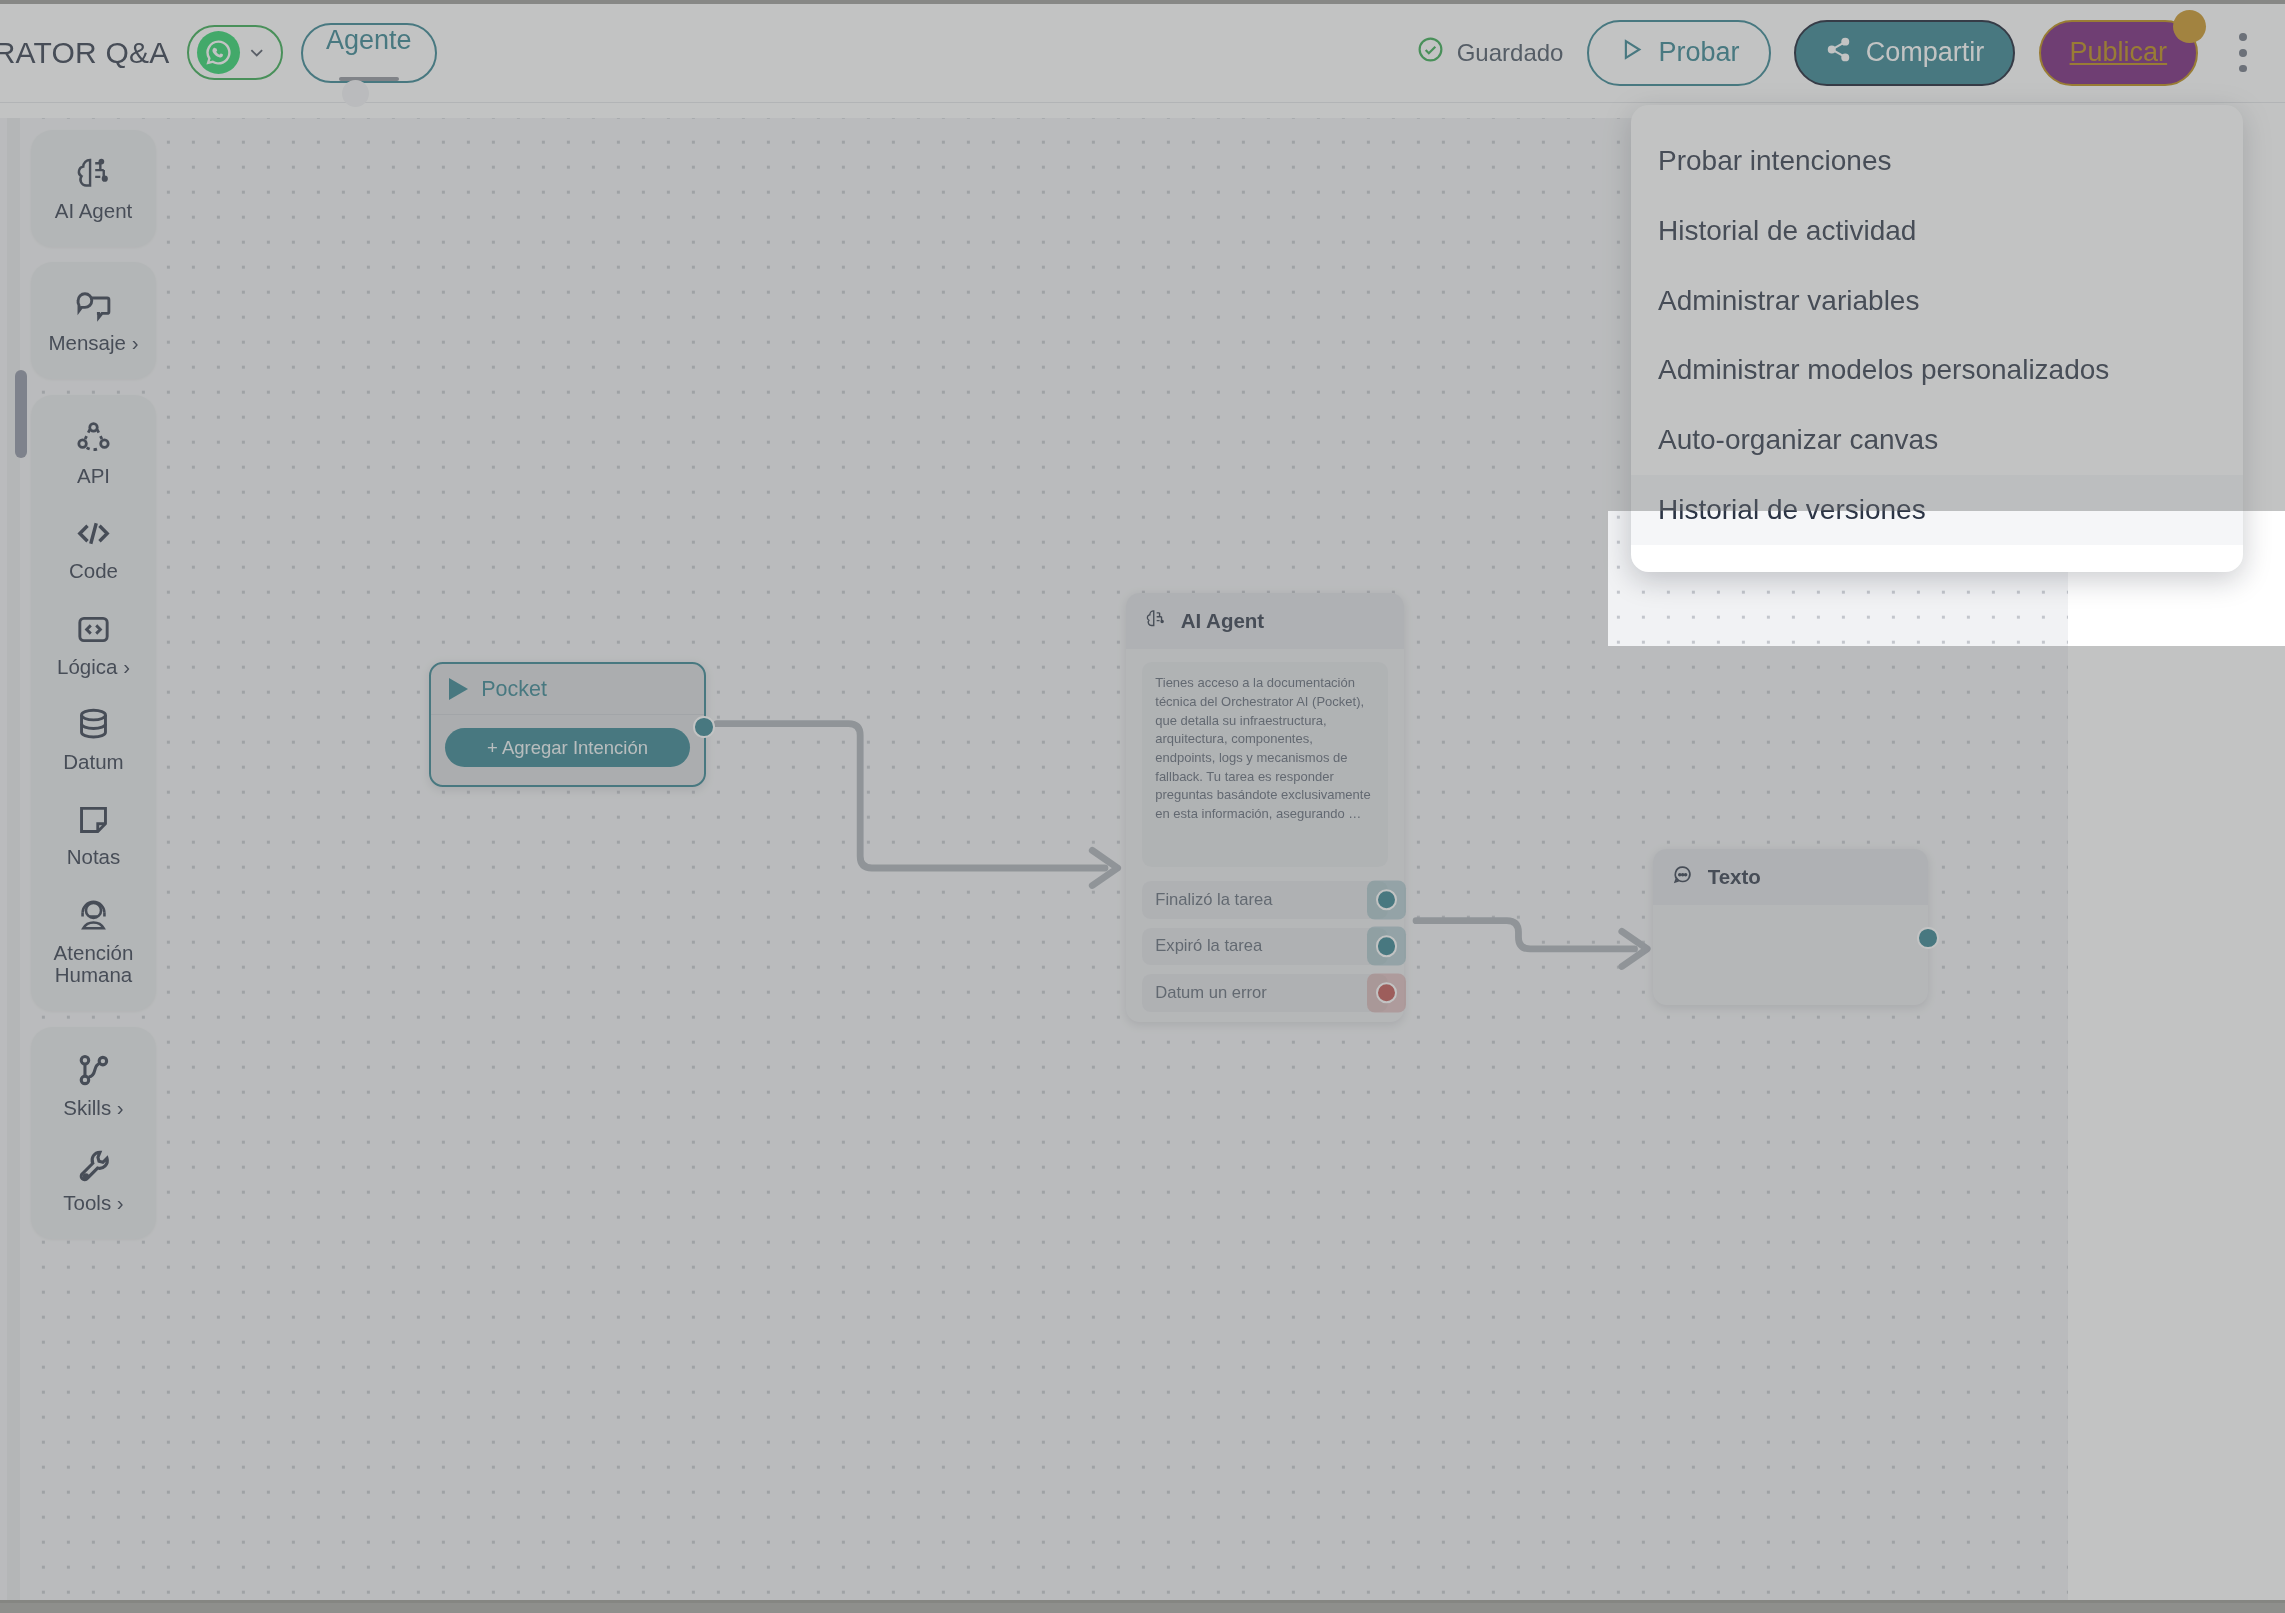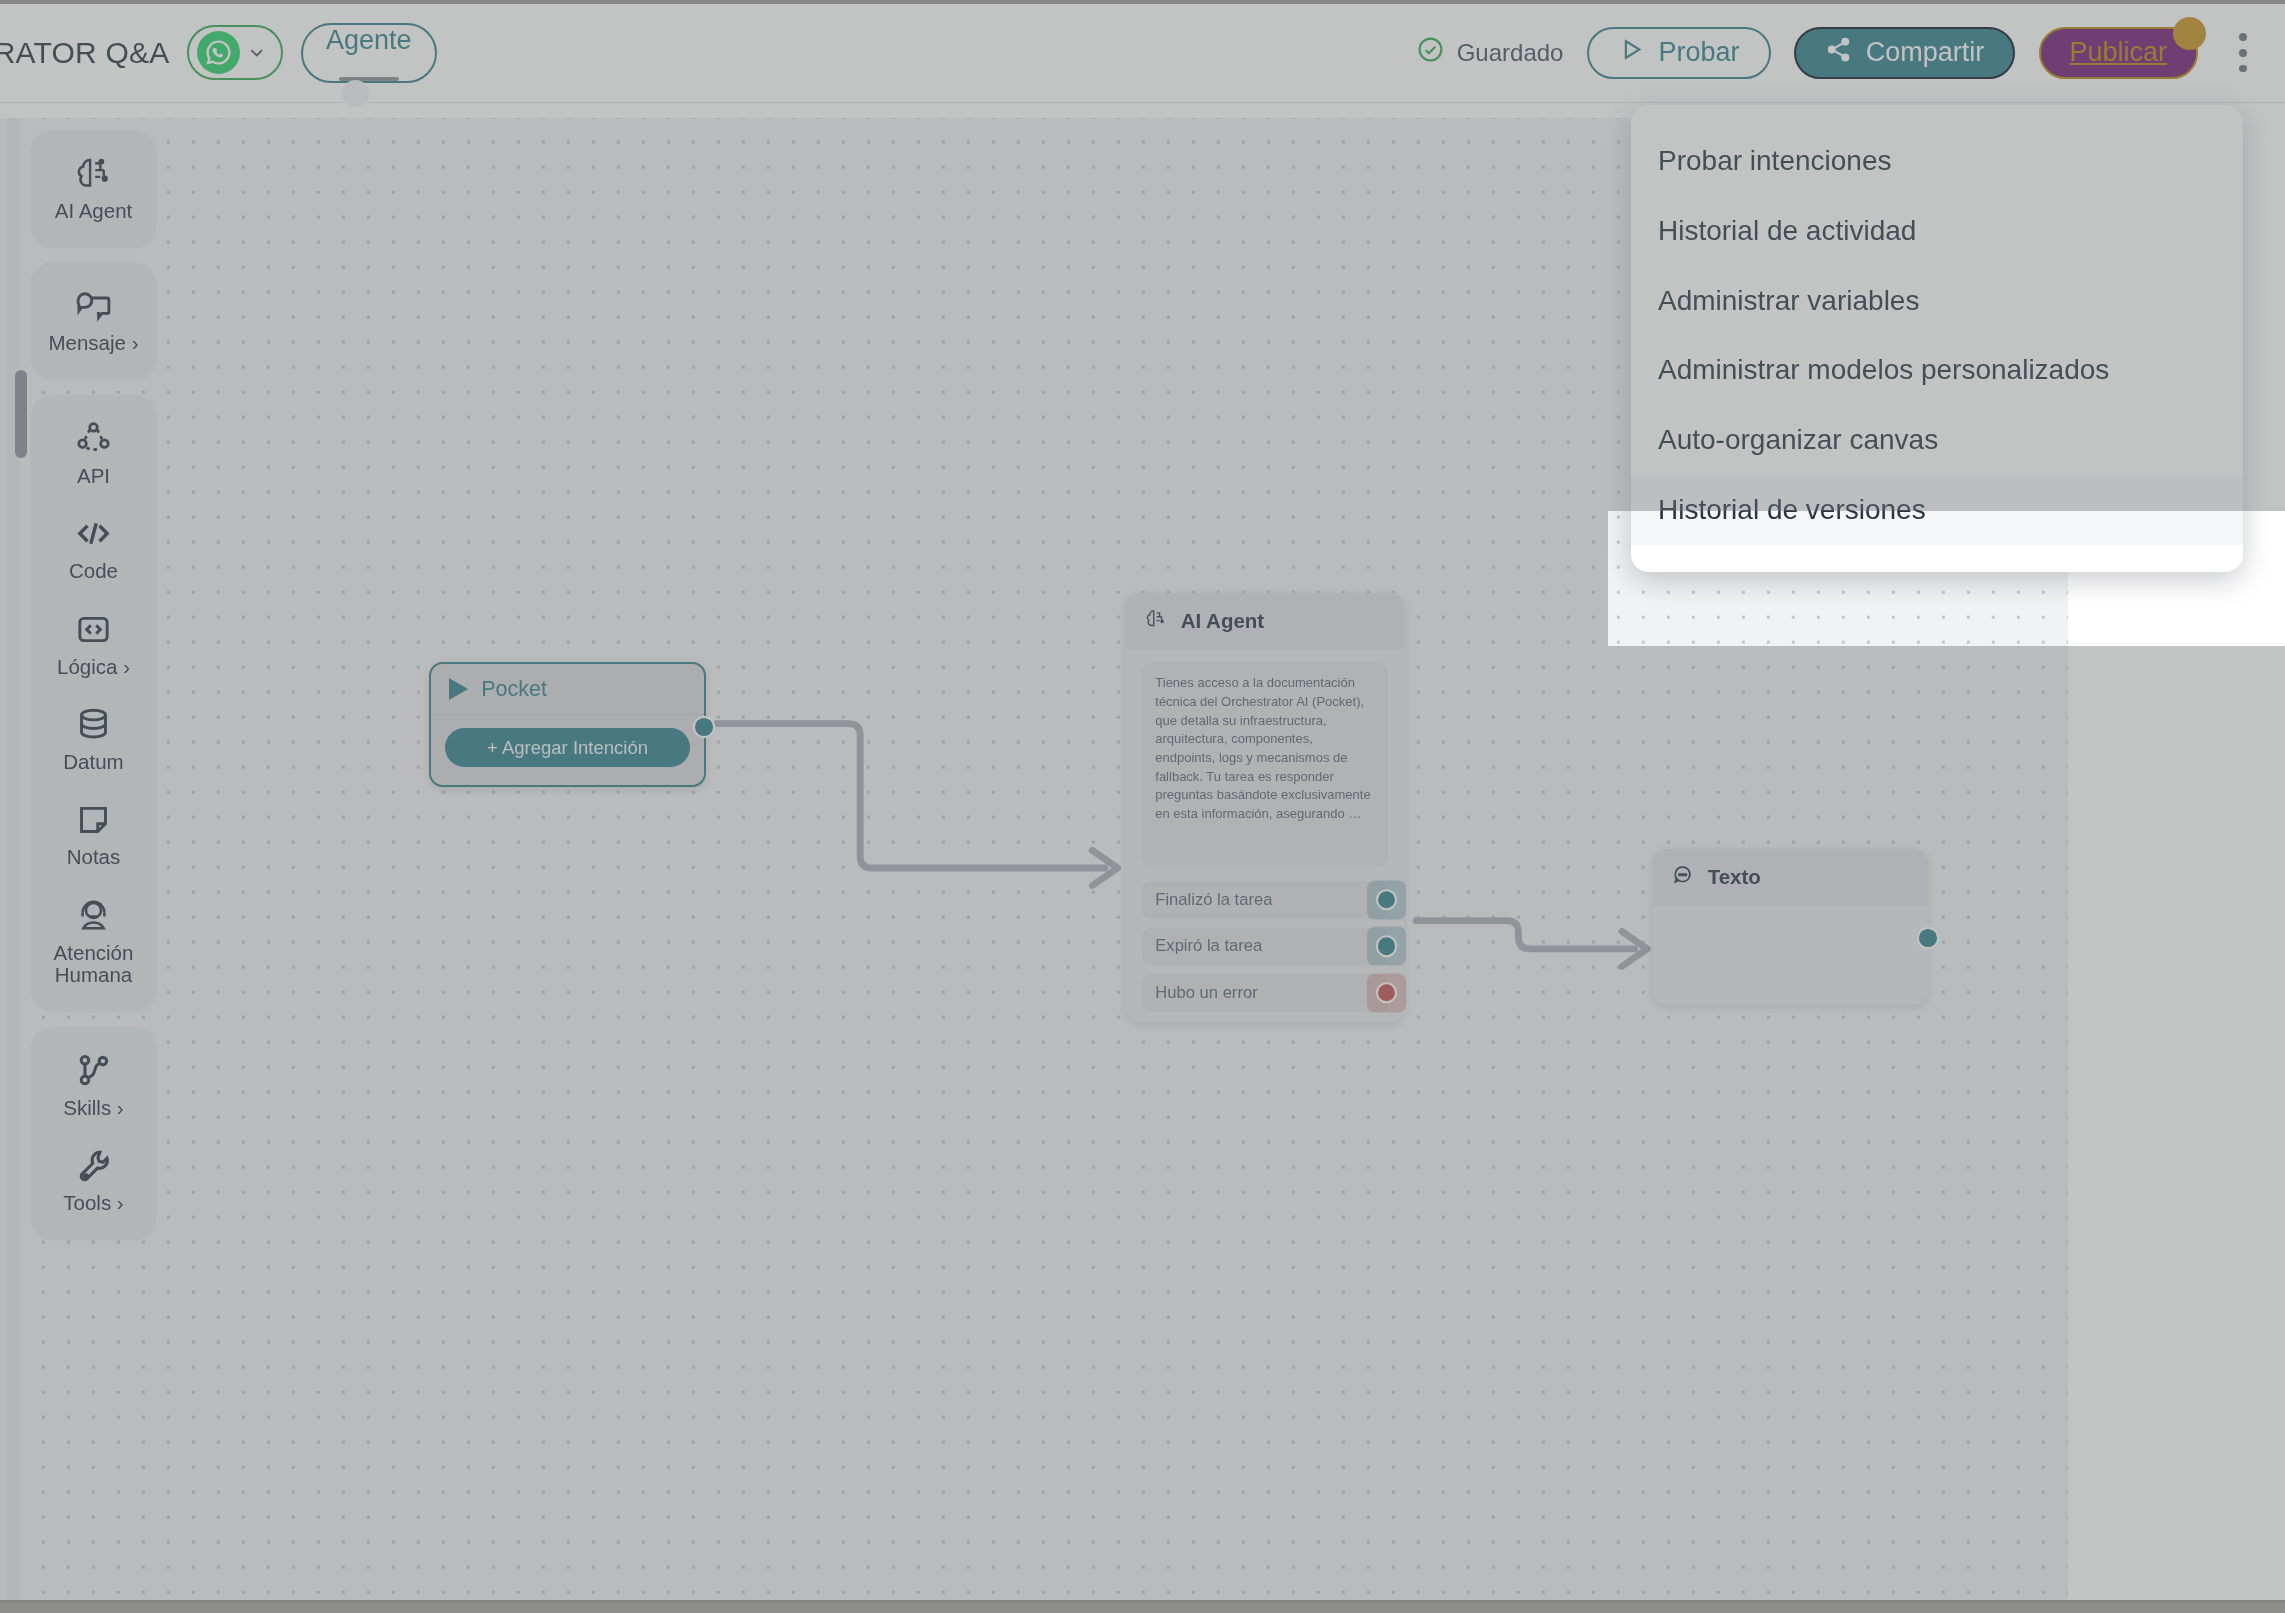--- a/index.html
+++ b/index.html
@@ -85,21 +85,21 @@
   .header-right {
     margin-left: auto; display: flex; align-items: center; gap: 23.4px;
     padding-right: 21.5px;
   }
   .saved {
     display: flex; align-items: center; gap: 11.7px;
     font-size: 24px; color: #44505f; white-space: nowrap;
   }
   .btn {
     display: flex; align-items: center; justify-content: center; gap: 13.7px;
-    height: 52px; border-radius: 974px; padding: 0 29px;
+    height: 66px; border-radius: 974px; padding: 0 29px;
     font-size: 27px; white-space: nowrap; cursor: pointer;
   }
   .btn-probar { border: 2px solid #2d7f8c; color: #2d7f8c; background: #fff; }
   .btn-compartir { background: #2d7f8c; color: #ffffff; border: 2px solid #0f172a; }
   .btn-publicar {
     border: 2px solid #b8860b; color: #b8860b; background: #701a75;
     position: relative;
     text-decoration: underline;
   }
   .pub-dot {
@@ -493,21 +493,21 @@
         <span>Finalizó la tarea</span>
         <span class="hpad teal"></span>
         <span class="hdot teal"></span>
       </div>
       <div class="out-row">
         <span>Expiró la tarea</span>
         <span class="hpad teal"></span>
         <span class="hdot teal"></span>
       </div>
       <div class="out-row">
-        <span>Hubo un error</span>
+        <span>Datum un error</span>
         <span class="hpad red"></span>
         <span class="hdot red"></span>
       </div>
     </div>
 
     <div id="node-texto" class="node">
       <div class="node-hdr">
         <span>
           <svg width="23.4" height="23.4" viewBox="0 0 24 24" fill="none" stroke="#2b3445" stroke-width="1.7">
             <path d="M12 4.2a7.4 7.4 0 1 1-6.3 11.3L4.3 19.4l4-1.3A7.4 7.4 0 0 1 12 4.2z"></path>

